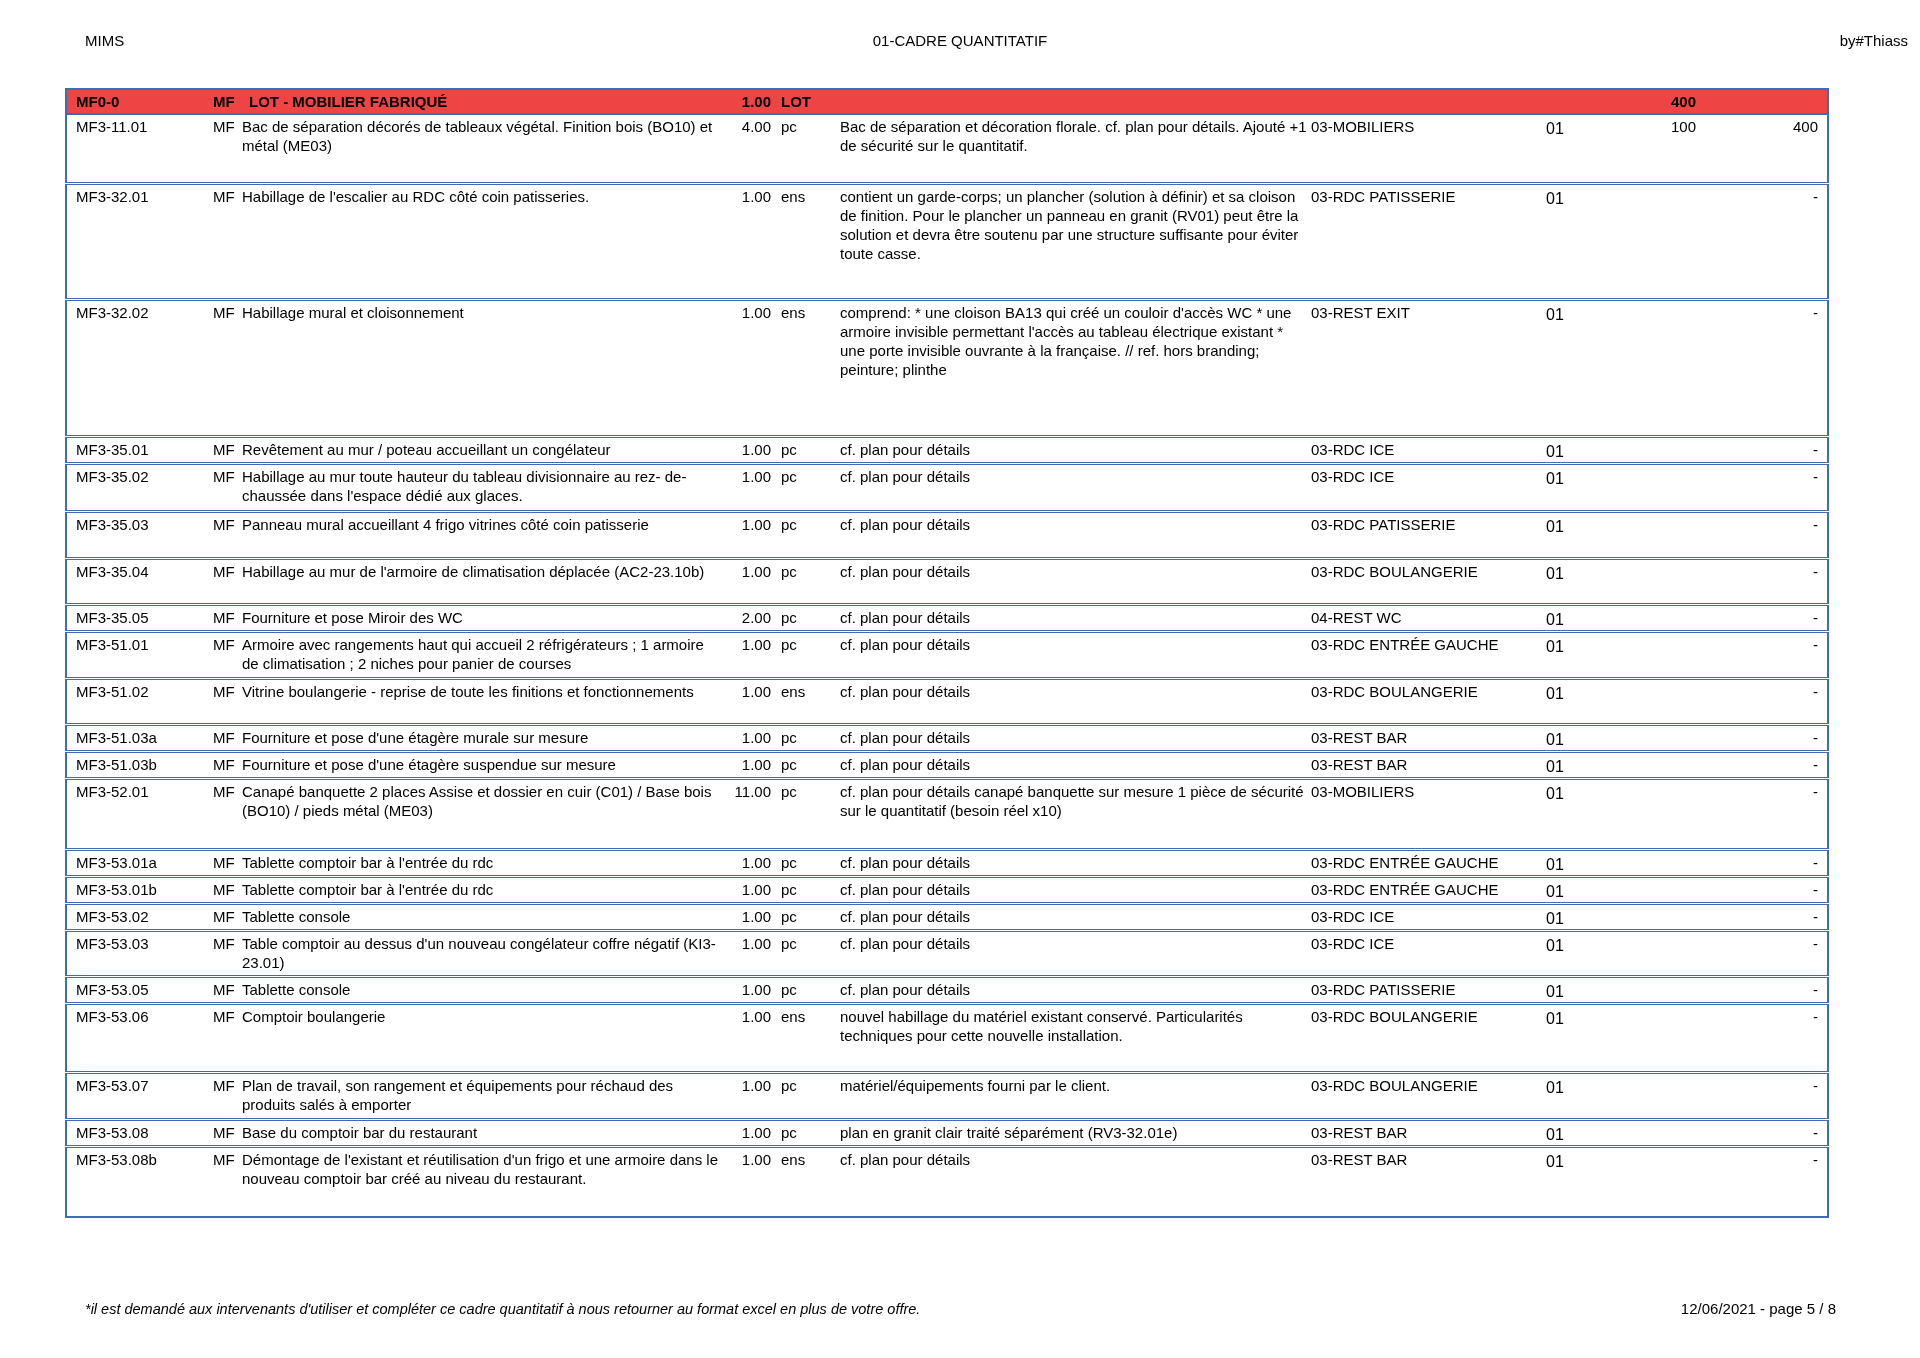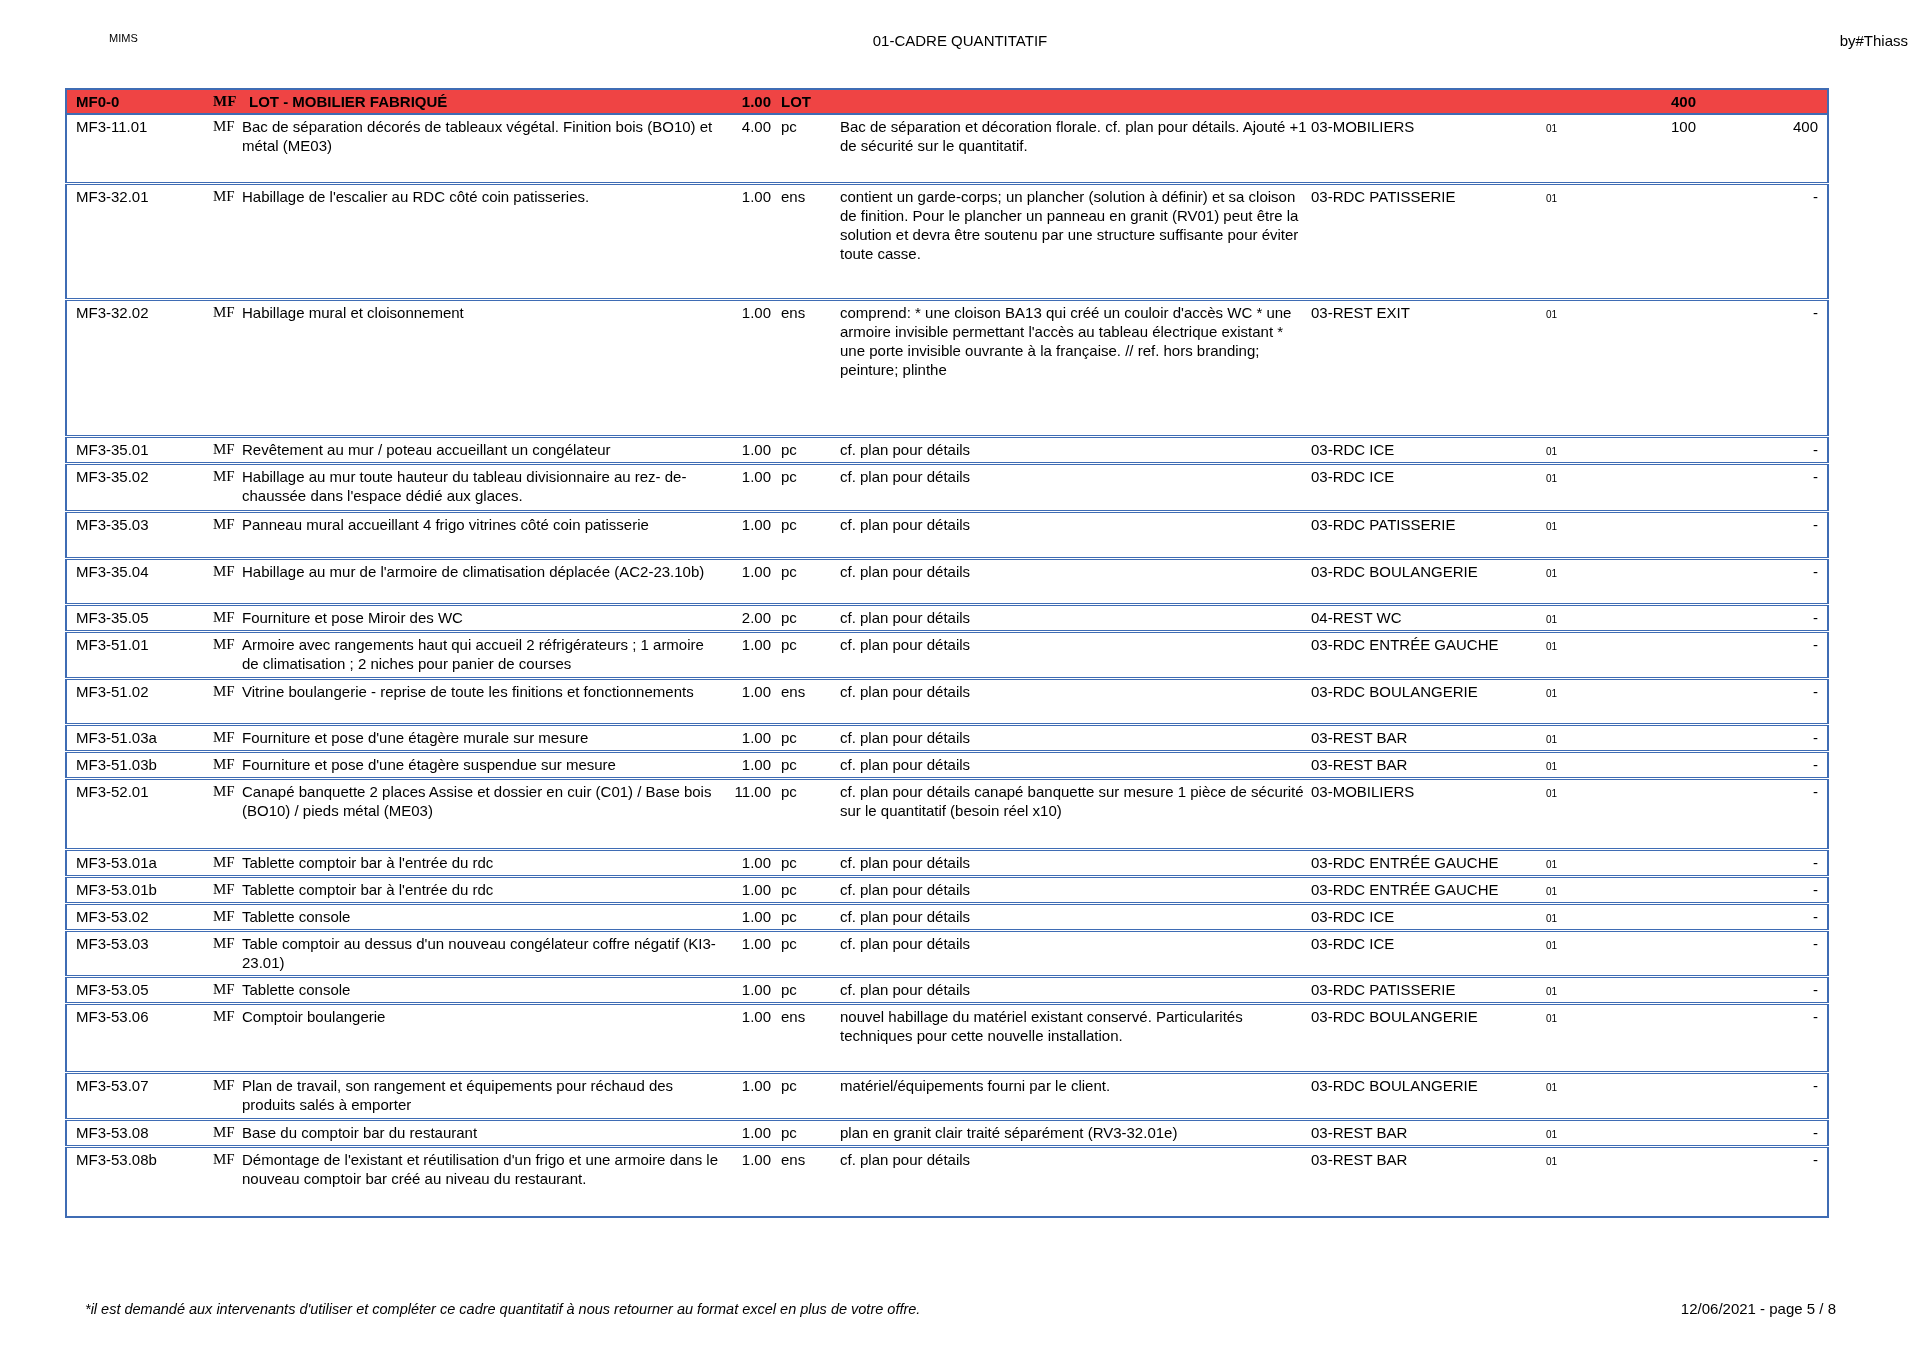--- a/index.html
+++ b/index.html
@@ -5,21 +5,21 @@
   html,body { margin:0; padding:0; }
   body {
     width:1920px; height:1358px;
     background:#ffffff;
     font-family:"Liberation Sans", sans-serif;
     color:#000;
     position:relative;
     overflow:hidden;
   }
   
-  .top-left  { position:absolute; left:85px;  top:32px; font-size:11px;margin-left:24px; }
+  .top-left  { position:absolute; left:85px;  top:32px; font-size:15px; }
   .top-title { position:absolute; left:0; right:0; top:32px; text-align:center; font-size:15px; }
   .top-right { position:absolute; right:12px; top:32px; font-size:15px; }
 
   
   table.quant {
     position:absolute; left:65px; top:88px;
     width:1762px;
     border-collapse:collapse;
     table-layout:fixed;
     font-size:15px; line-height:19px;
@@ -48,27 +48,27 @@
   thead tr { height:24px; }
 
   tbody td {
     border-top:3px double #3f6cb4;
     vertical-align:top;
     padding-top:2px;
   }
   tbody tr:first-child td { border-top:none;margin-left:15px; }
 
   td.c-code  { padding-left:9px;  white-space:nowrap; }
-  td.c-type  { padding-left:17px; white-space:nowrap;font-family:Liberation Serif, serif; }
+  td.c-type  { padding-left:17px; white-space:nowrap; }
   td.c-desig { padding-left:8px;  white-space:pre-wrap; }
   td.c-qty   { text-align:right; padding-right:8px; white-space:nowrap; }
   td.c-unit  { padding-left:2px; white-space:nowrap; }
   td.c-desc  { padding-left:7px; white-space:pre-wrap; }
   td.c-zone  { padding-left:2px; white-space:nowrap; }
-  td.c-rev   { font-size:10px; padding-left:17px; padding-top:4px; white-space:nowrap; }
+  td.c-rev   { font-size:16px; padding-left:17px; padding-top:4px; white-space:nowrap; }
   td.c-pu    { text-align:right; padding-right:13px; white-space:nowrap; }
   td.c-total { text-align:right; padding-right:9px;  white-space:nowrap; }
 
   
   .foot-note {
     position:absolute; left:85px; top:1301px;
     font-size:14.5px; font-style:italic;
   }
   .foot-date {
     position:absolute; right:84px; top:1300px;

